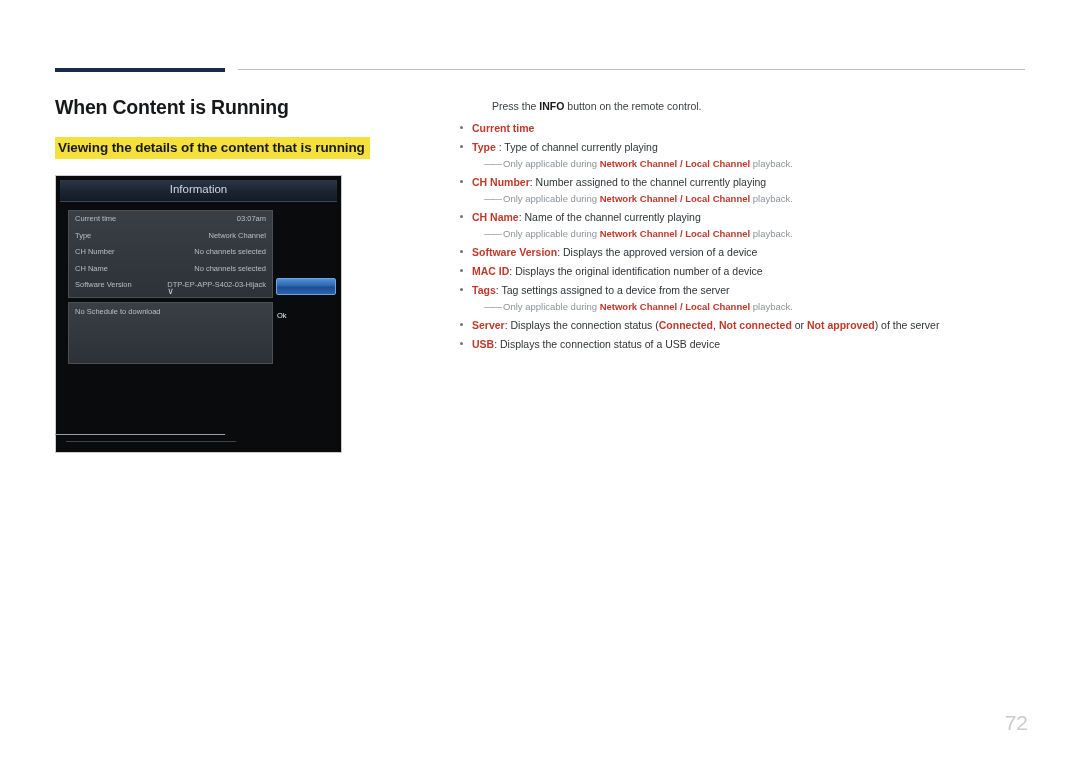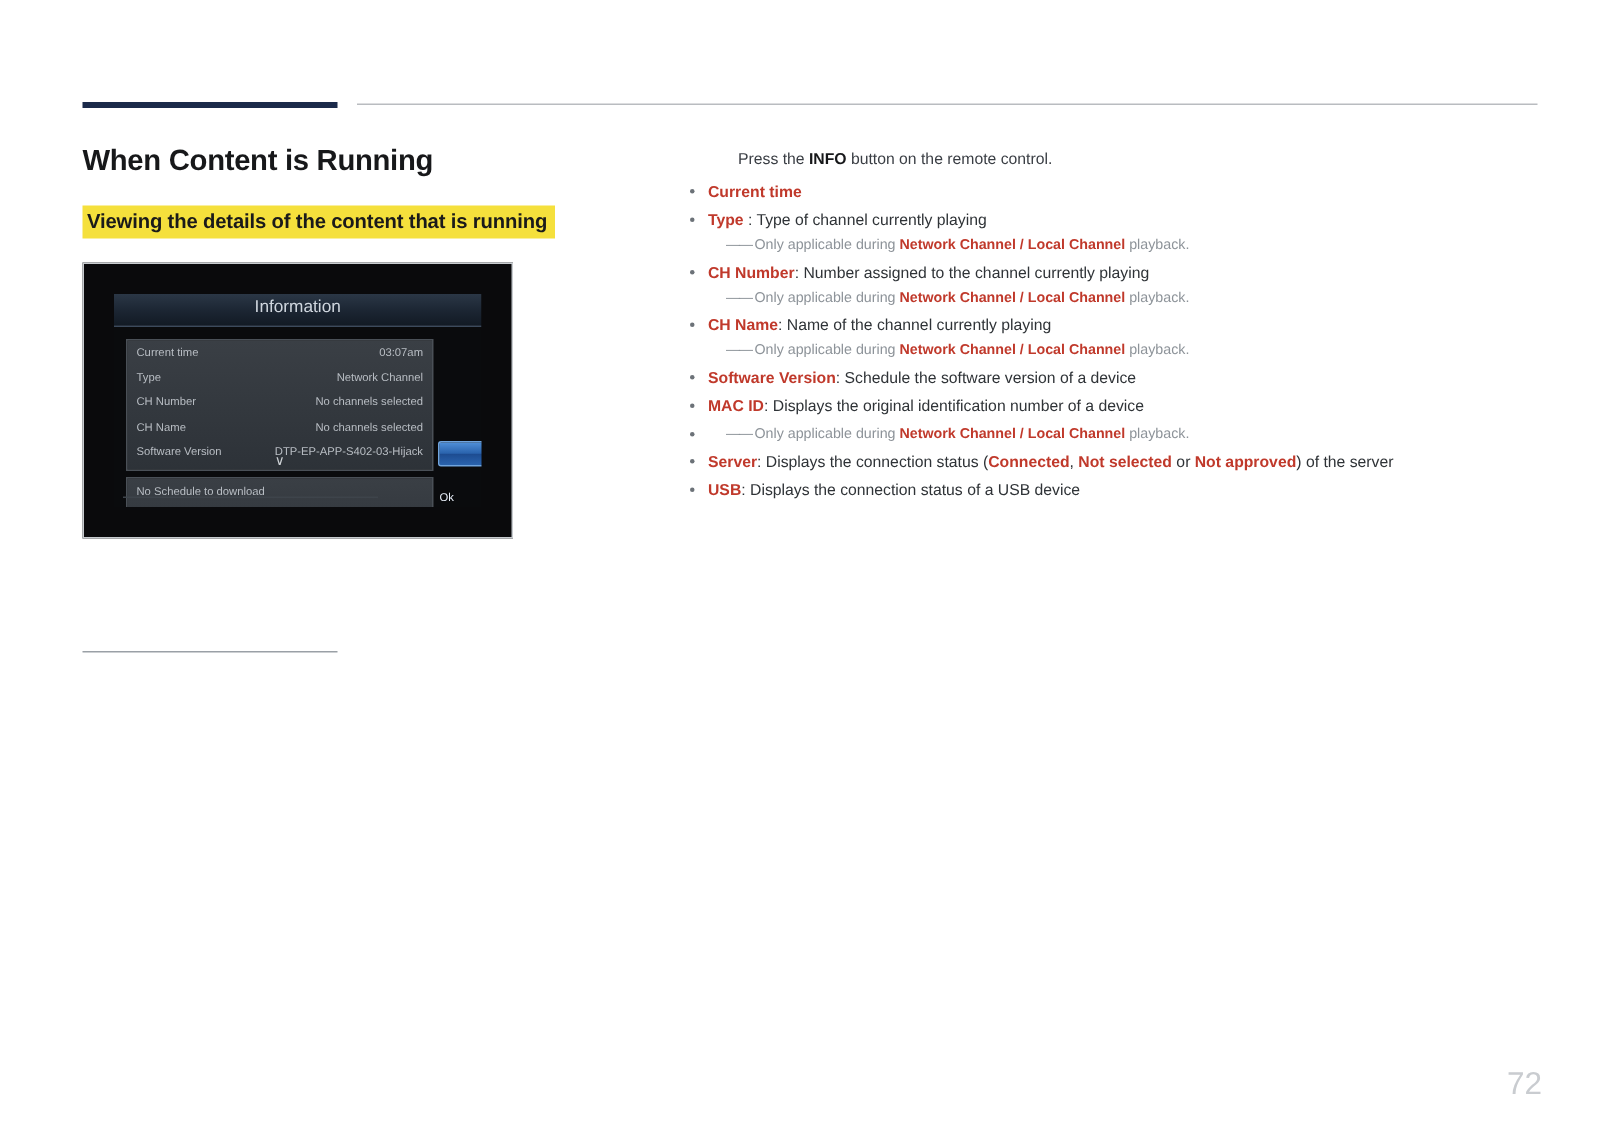--- a/index.html
+++ b/index.html
@@ -36,24 +36,24 @@
     font-size: 13.5px;
     font-weight: bold;
     padding: 3px 5px 4px 3px;
     letter-spacing: -0.1px;
   }
 
   
   .tv {
     position: relative;
     margin-top: 16px;
-    width: 287px; height: 184px;
+    width: 287px; height: 278px;
     background: #0a0a0c;
     border: 1px solid #c8ccd0;
-    padding: 20px;
+    padding: 4px;
   }
   .tv-inner {
     position: relative;
     width: 100%; height: 100%;
     background: #0a0b0d;
     overflow: hidden;
   }
   .info-bar {
     position: absolute; left: 0; top: 0; width: 100%; height: 22px;
     background: linear-gradient(to bottom, #2b3746 0%, #1b2532 55%, #121a24 100%);
@@ -239,42 +239,45 @@
           <span class="red">CH Name</span><span class="dk">: Name of the channel currently playing</span>
         </div>
         <div class="sub">
           <span class="lead">――</span><span>Only applicable during </span><span class="red">Network Channel</span><span class="red"> / </span><span class="red">Local Channel</span><span> playback.</span>
         </div>
       </li>
 
       <li>
         <span class="dot"></span>
         <div class="line">
-          <span class="red">Software Version</span><span class="dk">: Schedule the software version of a device</span>
+          <span class="red">Software Version</span><span class="dk">: Displays the approved version of a device</span>
         </div>
       </li>
 
       <li>
         <span class="dot"></span>
         <div class="line">
           <span class="red">MAC ID</span><span class="dk">: Displays the original identification number of a device</span>
         </div>
       </li>
 
       <li>
         <span class="dot"></span>
-        <div class="sub">
-          <span class="lead">――</span><span>Only applicable during </span><span class="red">Network Channel</span><span class="red"> / </span><span class="red">Local Channel</span><span> playback.</span>
-        </div>
-      </li>
-
-      <li>
-        <span class="dot"></span>
-        <div class="line">
-          <span class="red">Server</span><span class="dk">: Displays the connection status (</span><span class="red">Connected</span><span class="dk">, </span><span class="red">Not selected</span><span class="dk"> or </span><span class="red">Not approved</span><span class="dk">) of the server</span>
+        <div class="line">
+          <span class="red">Tags</span><span class="dk">: Tag settings assigned to a device from the server</span>
+        </div>
+        <div class="sub">
+          <span class="lead">――</span><span>Only applicable during </span><span class="red">Network Channel</span><span class="red"> / </span><span class="red">Local Channel</span><span> playback.</span>
+        </div>
+      </li>
+
+      <li>
+        <span class="dot"></span>
+        <div class="line">
+          <span class="red">Server</span><span class="dk">: Displays the connection status (</span><span class="red">Connected</span><span class="dk">, </span><span class="red">Not connected</span><span class="dk"> or </span><span class="red">Not approved</span><span class="dk">) of the server</span>
         </div>
       </li>
 
       <li>
         <span class="dot"></span>
         <div class="line">
           <span class="red">USB</span><span class="dk">: Displays the connection status of a USB device</span>
         </div>
       </li>
 

